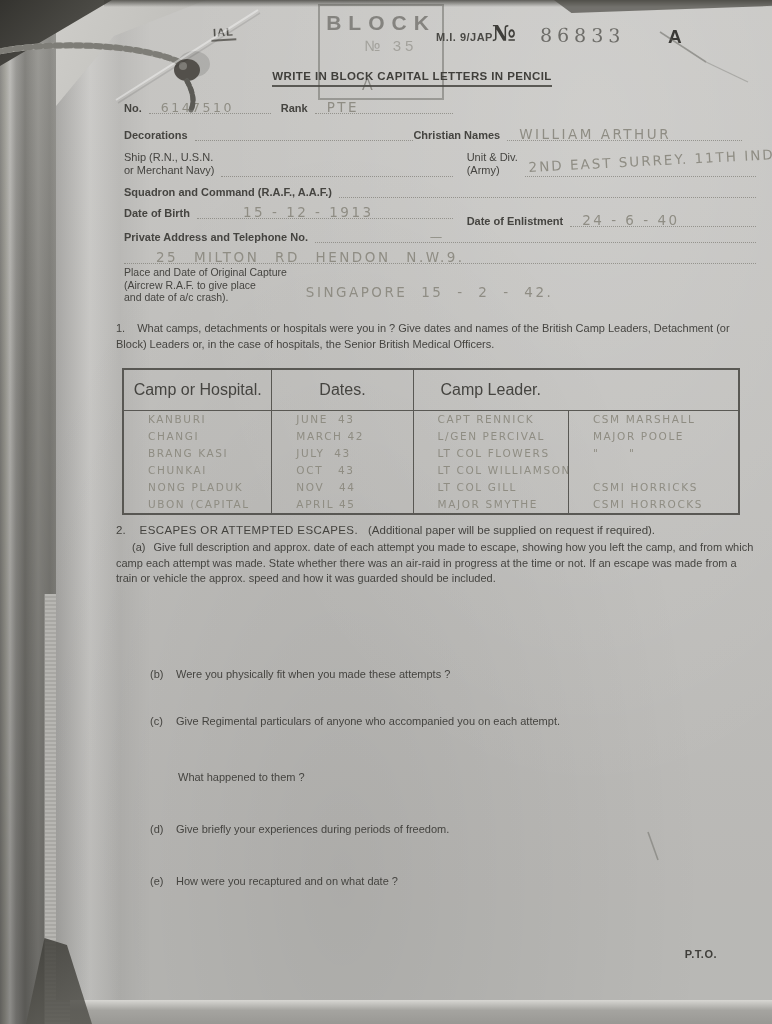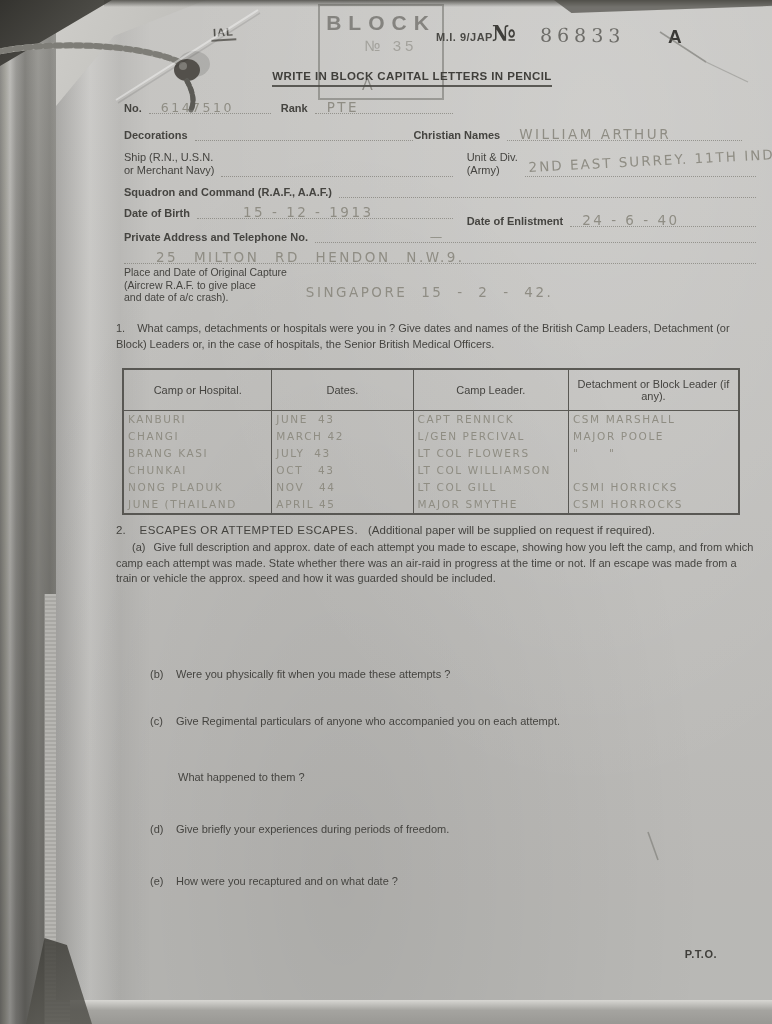--- a/index.html
+++ b/index.html
@@ -80,26 +80,26 @@
   .s2num{margin-right:14px;}
   .s2title{letter-spacing:.4px;margin-right:10px;}
   .qline{position:absolute;left:94px;right:16px;display:flex;color:#454440;}
   .qnum{flex:0 0 26px;}
   .pto{position:absolute;right:55px;top:948px;font-weight:bold;font-size:11px;letter-spacing:.5px;color:#3f3e3a;}
 
   
   .ctable{position:absolute;left:66px;top:368px;width:614px;border:2px solid rgba(78,77,72,.9);}
   .thead{display:grid;grid-template-columns:24% 23% 25.3% 27.7%;border-bottom:1.5px solid rgba(78,77,72,.9);}
   .th{display:flex;align-items:center;justify-content:center;text-align:center;
-      min-height:40px;padding:3px 6px;font-size:11px;color:#454440;
+      min-height:40px;padding:3px 6px;font-size:16px;color:#454440;
       border-left:1.5px solid rgba(78,77,72,.9);box-sizing:border-box;}
   .th.c0{border-left:none;}
   .tbody{height:102px;}
   .trow{display:grid;grid-template-columns:24% 23% 25.3% 27.7%;height:17px;}
-  .tcell{border-left:1.5px solid rgba(78,77,72,.9);box-sizing:border-box;padding-left:4px;
+  .tcell{border-left:1.5px solid rgba(78,77,72,.9);box-sizing:border-box;padding-left:24px;
       font-family:"DejaVu Sans",sans-serif;font-size:10.5px;letter-spacing:1.6px;
       line-height:17px;color:rgba(140,138,128,.95);white-space:pre;overflow:visible;}
   .tcell.c0{border-left:none;}
 
   
   .tl-dark{position:absolute;left:0;top:0;width:112px;height:66px;z-index:6;
       background:linear-gradient(135deg,#34332f,#5c5b55);clip-path:polygon(0 0,100% 0,52% 48%,0 100%);}
   .top-strip{position:absolute;left:104px;right:0;top:0;height:7px;z-index:6;
       background:linear-gradient(to bottom,rgba(66,65,60,.8),rgba(66,65,60,0));}
   .tr-sliver{position:absolute;right:0;top:0;width:218px;height:13px;z-index:6;background:#4b4a45;
@@ -225,21 +225,20 @@
 
       <div class="para" style="top:321px">
         <span class="qnum1">1.</span><span>What camps, detachments or hospitals were you in ?   Give dates and names of the British Camp Leaders, Detachment (or Block) Leaders or, in the case of hospitals, the Senior British Medical Officers.</span>
       </div>
 
       <div class="ctable">
         <div class="thead">
           <div class="th c0">Camp or Hospital.</div>
           <div class="th c1">Dates.</div>
           <div class="th c2">Camp Leader.</div>
-          <div class="th c3">Detachment or Block Leader (if any).</div>
         </div>
         <div class="tbody">
             <div class="trow">
               <div class="tcell c0">KANBURI</div>
               <div class="tcell c1">JUNE  43</div>
               <div class="tcell c2">CAPT RENNICK</div>
               <div class="tcell c3">CSM MARSHALL</div>
             </div>
             <div class="trow">
               <div class="tcell c0">CHANGI</div>
@@ -259,21 +258,21 @@
               <div class="tcell c2">LT COL WILLIAMSON</div>
               <div class="tcell c3"></div>
             </div>
             <div class="trow">
               <div class="tcell c0">NONG PLADUK</div>
               <div class="tcell c1">NOV   44</div>
               <div class="tcell c2">LT COL GILL</div>
               <div class="tcell c3">CSMI HORRICKS</div>
             </div>
             <div class="trow">
-              <div class="tcell c0">JUNE (THAILAND</div>
+              <div class="tcell c0">UBON (CAPITAL</div>
               <div class="tcell c1">APRIL 45</div>
               <div class="tcell c2">MAJOR SMYTHE</div>
               <div class="tcell c3">CSMI HORROCKS</div>
             </div>
           </div>
       </div>
 
       <div class="s2" style="top:524px">
         <span class="s2num">2.</span><span class="s2title">ESCAPES OR ATTEMPTED ESCAPES.</span><span class="s2note">(Additional paper will be supplied on request if required).</span>
       </div>

